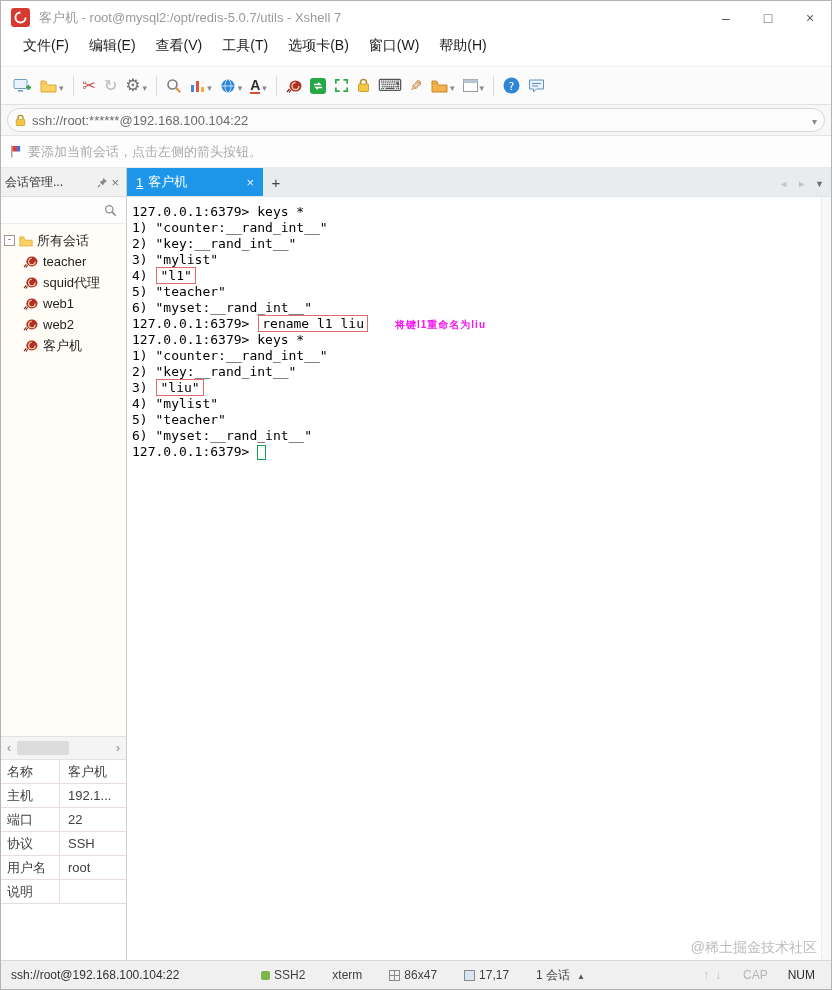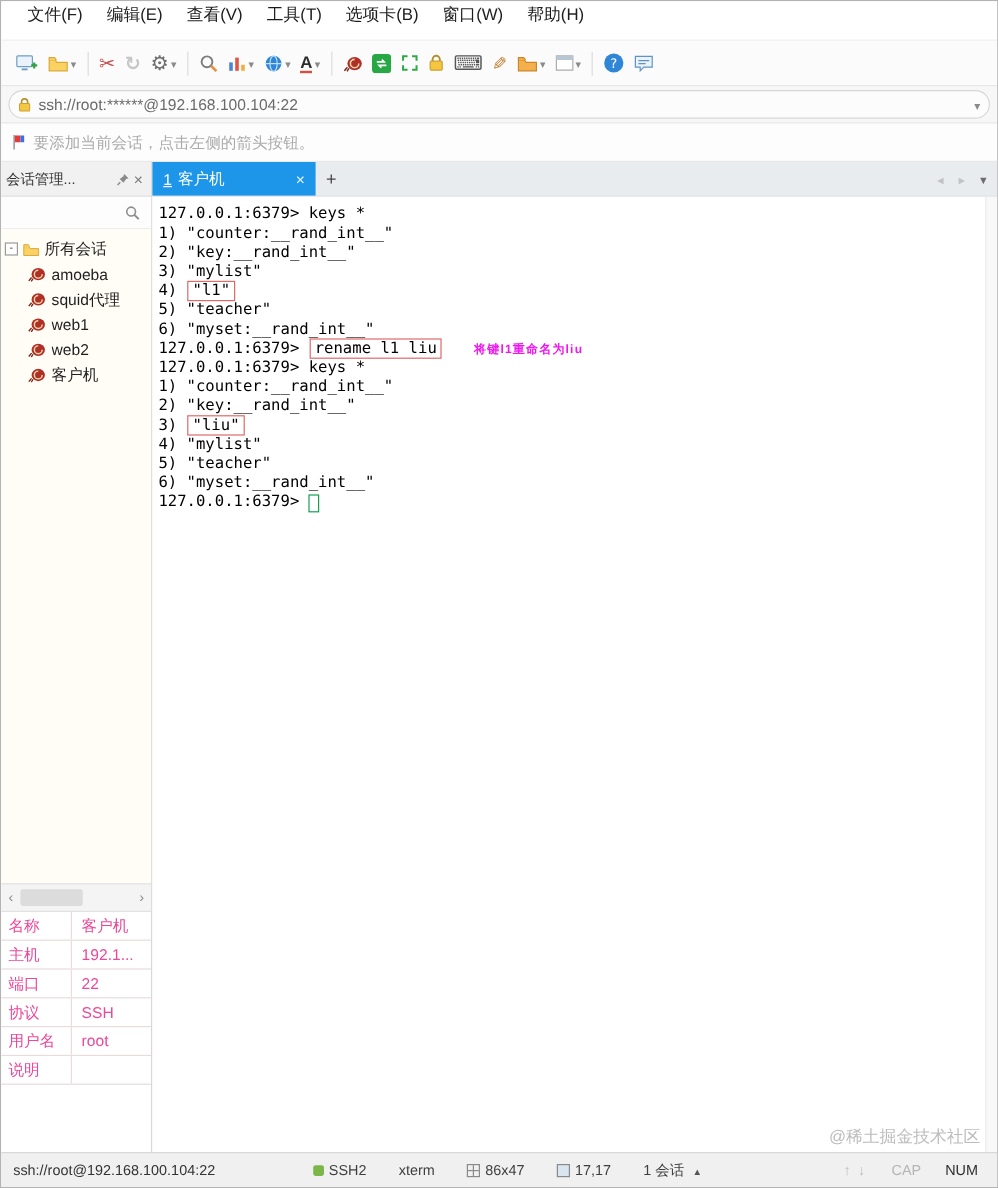--- a/index.html
+++ b/index.html
@@ -54,21 +54,21 @@
   .expander{width:9px;height:9px;flex:0 0 9px;border:1px solid #9a9a9a;background:#fff;font-size:9px;line-height:7px;text-align:center;color:#444;}
   .expander::before{content:"-";}
   .tree-item{display:flex;align-items:center;height:21px;gap:5px;padding-left:19px;}
   .tree-label{white-space:nowrap;overflow:hidden;}
   .side-scroll{height:22px;flex:0 0 22px;display:flex;align-items:center;background:#f4f4f4;border-top:1px solid #e2e2e2;border-bottom:1px solid #e2e2e2;color:#8a8a8a;}
   .s-arrow{width:16px;text-align:center;font-size:12px;line-height:22px;}
   .s-left::before{content:"‹";}
   .s-right::before{content:"›";}
   .s-thumb{width:52px;height:14px;background:#dcdcdc;border-radius:2px;}
   .s-track{flex:1;}
-  .props{font-size:13px;color:#ec4899;border-bottom:1px solid #e6dcdc;}
+  .props{font-size:13px;color:#404040;border-bottom:1px solid #e6dcdc;}
   .prop-row{display:flex;height:23px;border-bottom:1px solid #e9dcdc;align-items:stretch;}
   .prop-row:last-child{border-bottom:none;font-family:Liberation Mono, monospace;}
   .prop-label{width:52px;flex:0 0 52px;padding-left:6px;border-right:1px solid #e9dcdc;display:flex;align-items:center;}
   .prop-value{flex:1;padding-left:8px;display:flex;align-items:center;white-space:nowrap;overflow:hidden;}
   .side-filler{flex:0 0 56px;}
 
   
   .main{flex:1;display:flex;flex-direction:column;min-width:0;}
   .tabbar{height:28px;flex:0 0 28px;background:#e9ecef;display:flex;align-items:stretch;border-bottom:1px solid #dfe3e6;}
   .tab{background:#1d96ea;color:#fff;display:flex;align-items:center;padding:0 9px;font-size:13px;min-width:118px;}
@@ -104,20 +104,32 @@
   .st-up::before{content:"↑";}
   .st-down::before{content:"↓";}
   .st-cap{margin-left:22px;color:#b5b5b5;}
   .st-num{margin-left:20px;margin-right:6px;color:#2f2f2f;}
 </style>
 </head>
 <body>
 
 <div class="window">
 
+  <div class="titlebar">
+    <svg class="app-logo" viewBox="0 0 18 18">
+        <rect width="18" height="18" rx="3" fill="#d63a2f"></rect>
+        <path d="M9 4.2a4.8 4.8 0 1 0 4.8 4.8" fill="none" stroke="#fff" stroke-width="1.8"></path>
+      </svg>
+    <span class="title-text">客户机 - root@mysql2:/opt/redis-5.0.7/utils - Xshell 7</span>
+    <div class="win-controls">
+      <span class="win-btn">–</span>
+      <span class="win-btn">□</span>
+      <span class="win-btn">×</span>
+    </div>
+  </div>
 
   <nav class="menubar">
 
   <span class="menu-item">文件(F)</span>
       <span class="menu-item">编辑(E)</span>
       <span class="menu-item">查看(V)</span>
       <span class="menu-item">工具(T)</span>
       <span class="menu-item">选项卡(B)</span>
       <span class="menu-item">窗口(W)</span>
       <span class="menu-item">帮助(H)</span>
@@ -273,21 +285,21 @@
           <span class="tree-label">所有会话</span>
         </div>
         <div>
 
             <div class="tree-item">
               <svg width="15" height="13" viewBox="0 0 16 14">
                 <ellipse cx="9.5" cy="7" rx="6" ry="5.5" fill="#b03028"></ellipse>
                 <path d="M9.5 3.5A3.5 3.5 0 1 0 13 7" fill="none" stroke="#f0d9a8" stroke-width="1.3"></path>
                 <path d="M3.5 10L1 13M4.8 11L3.2 13.5" stroke="#7c1f15" stroke-width="1.2"></path>
               </svg>
-              <span class="tree-label">amoeba</span>
+              <span class="tree-label">teacher</span>
             </div>
 
             <div class="tree-item">
               <svg width="15" height="13" viewBox="0 0 16 14">
                 <ellipse cx="9.5" cy="7" rx="6" ry="5.5" fill="#b03028"></ellipse>
                 <path d="M9.5 3.5A3.5 3.5 0 1 0 13 7" fill="none" stroke="#f0d9a8" stroke-width="1.3"></path>
                 <path d="M3.5 10L1 13M4.8 11L3.2 13.5" stroke="#7c1f15" stroke-width="1.2"></path>
               </svg>
               <span class="tree-label">squid代理</span>
             </div>

